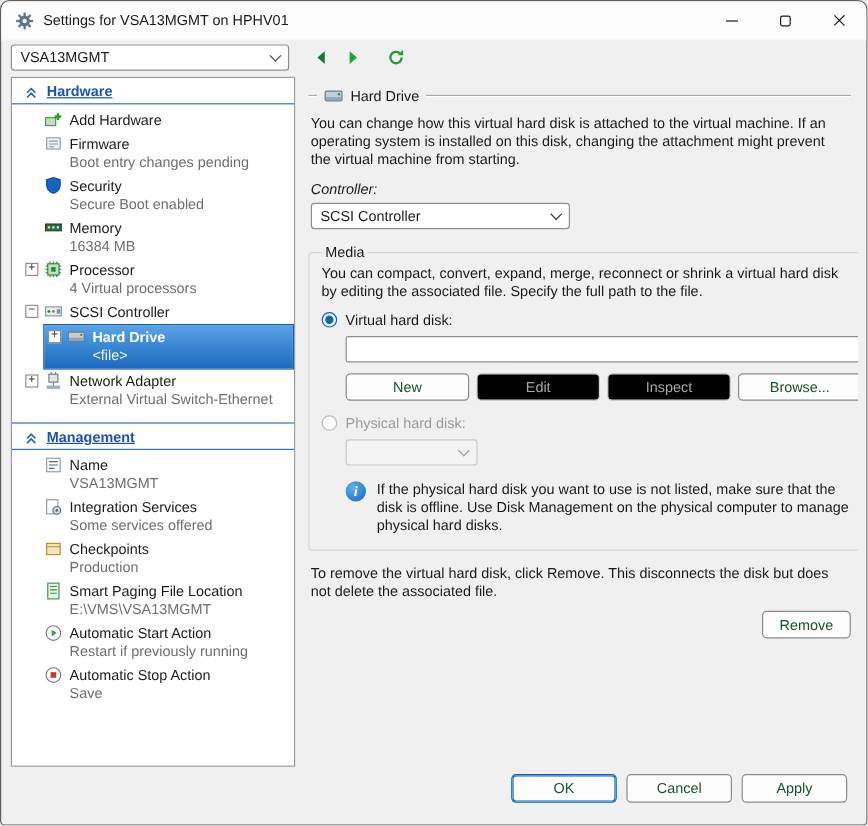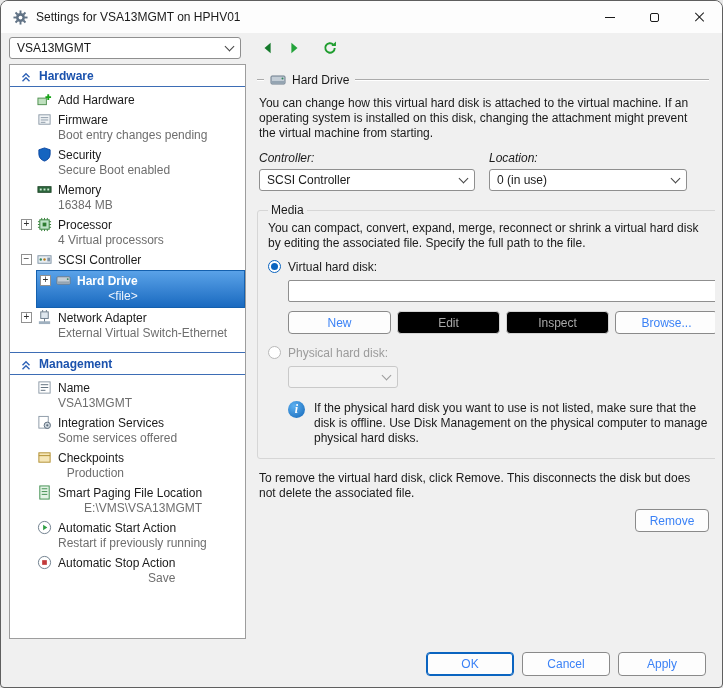--- a/index.html
+++ b/index.html
@@ -33,31 +33,31 @@
   .nav-btn svg{width:14px;height:14px;display:block;}
   .nav-refresh{margin-left:10px;}
 
   
   .content{flex:1;display:flex;padding:0 7px 6px 8px;gap:9px;min-height:0;}
   .sidebar{flex:0 0 237px;width:237px;background:#fff;border:1px solid #9d9d9d;overflow:hidden;}
   .main{flex:1;padding:2px 6px 0 2px;overflow:hidden;}
 
   
   .tree-section + .tree-section{border-top:1px solid #3d6db5;margin-top:7px;}
-  .section-header{display:flex;align-items:center;gap:6px;padding:4px 6px 3px 9px;color:var(--header-blue);font-weight:bold;border-bottom:1px solid #3d6db5;}
+  .section-header{display:flex;align-items:center;gap:6px;padding:4px 6px 3px 9px;color:var(--header-blue);font-weight:bold;border-bottom:1px solid #3d6db5;text-decoration:underline;}
   .sec-icon{width:14px;height:14px;}
   .sec-icon svg{width:14px;height:14px;display:block;}
   .tree-body{padding:3px 0 2px 0;}
   .tree-item{display:flex;align-items:flex-start;padding:2px 0 2px 11px;}
   .exp-slot{flex:0 0 16px;width:16px;padding-top:2px;}
   .exp-box{display:block;width:11px;height:11px;border:1px solid #919191;background:#fff;font-size:10px;line-height:8px;text-align:center;color:#333;}
   .tree-icon{flex:0 0 16px;width:16px;height:16px;margin-right:5px;}
   .tree-icon svg{width:15px;height:15px;display:block;}
   .tree-label{line-height:16px;}
-  .tree-sub{line-height:15px;color:var(--subtext);text-align:right;}
+  .tree-sub{line-height:15px;color:var(--subtext);}
   .tree-item.selected{margin-left:26px;padding:2px 0 3px 3px;background:linear-gradient(var(--selection-top),var(--selection-bottom));border:1px solid #1460ae;color:#fff;}
   .tree-item.selected .tree-label{font-weight:bold;}
   .tree-item.selected .tree-sub{color:#eef4fd;}
 
   
   .hd-header{display:flex;align-items:center;gap:6px;margin:6px 0 8px 0;}
   .rule{flex:1;height:2px;background:linear-gradient(#ababab 50%,#ffffff 50%);}
   .rule-sm{flex:0 0 7px;width:7px;height:2px;background:linear-gradient(#ababab 50%,#ffffff 50%);}
   .hd-icon{width:16px;height:16px;}
   .hd-icon svg{width:16px;height:16px;display:block;}
@@ -71,35 +71,35 @@
   fieldset.media{border:1px solid #d6d6d6;border-radius:3px;margin:0 0 0 0;padding:2px 10px 12px 10px;}
   fieldset.media legend{padding:0 3px;}
   .media-desc{line-height:15px;margin:2px 12px 9px 0;}
   .radio-row{display:flex;gap:7px;margin:4px 0 6px 0;}
   .radio{width:13px;height:13px;border:1px solid #5f5f5f;border-radius:50%;background:#fff;position:relative;flex:0 0 13px;}
   .radio.checked{border-color:var(--accent);}
   .radio.checked::after{content:"";position:absolute;inset:2px;border-radius:50%;background:var(--accent);}
   .radio.disabled{border-color:#b9b9b9;}
   .lbl-disabled{color:#9b9b9b;}
   .path-input{display:block;width:calc(100% - 20px);margin-left:20px;height:22px;border:1px solid #8f8f8f;border-radius:2px;padding:0 6px;font:inherit;background:#fff;}
-  .btn{height:23px;background:#fdfdfd;border:1px solid #8a8a8a;border-radius:4px;font:inherit;color:#3b82f6;padding:0 10px;}
+  .btn{height:23px;background:#fdfdfd;border:1px solid #8a8a8a;border-radius:4px;font:inherit;color:#14532d;padding:0 10px;}
   .btn.disabled{color:#a8a8a8;border-color:#d4d4d4;background:#000000;}
   .btn.default{border-color:var(--accent);box-shadow:inset 0 0 0 1px var(--accent);}
   .btn-row{display:flex;gap:6px;margin:9px 0 12px 20px;}
   .btn-row .btn{flex:1;}
   .combo-gray{width:110px;margin:2px 0 0 20px;background:#f3f3f3;border-color:#c9c9c9;color:#9b9b9b;}
   .info-row{display:flex;gap:9px;margin:13px 0 0 20px;width:430px;}
   .info-icon{flex:0 0 17px;width:17px;height:17px;border-radius:50%;background:radial-gradient(circle at 35% 30%,#5db0f0,var(--info-blue));color:#fff;font:italic bold 12px "Liberation Serif",serif;display:flex;align-items:center;justify-content:center;}
   .info-text{line-height:15px;}
   .remove-note{width:447px;line-height:15px;margin:12px 0 8px 2px;}
   .remove-row{display:flex;justify-content:flex-end;}
   .remove-row .btn{min-width:74px;}
 
   
-  .footer{flex:0 0 42px;display:flex;align-items:center;justify-content:flex-end;gap:8px;padding:0 16px 4px 0;}
+  .footer{flex:0 0 42px;display:flex;align-items:flex-start;justify-content:flex-end;gap:8px;padding:0 16px 4px 0;}
   .footer .btn{width:88px;height:24px;}
 </style>
 </head>
 <body>
 
 <div class="window">
 
   <div class="titlebar">
     <span class="titlebar-icon">
       <svg viewBox="0 0 16 16">
@@ -401,27 +401,20 @@
       <div class="intro">You can change how this virtual hard disk is attached to the virtual machine. If an operating system is installed on this disk, changing the attachment might prevent the virtual machine from starting.</div>
 
       <div class="selects-row">
         <div>
           <div class="field-label">Controller:</div>
           <div class="combo combo-controller">
             <span>SCSI Controller</span>
             <span class="chev"></span>
           </div>
         </div>
-        <div>
-          <div class="field-label">Location:</div>
-          <div class="combo combo-location">
-            <span>0 (in use)</span>
-            <span class="chev"></span>
-          </div>
-        </div>
       </div>
 
       <fieldset class="media">
         <legend>Media</legend>
         <div class="media-desc">You can compact, convert, expand, merge, reconnect or shrink a virtual hard disk by editing the associated file. Specify the full path to the file.</div>
 
         <div class="radio-row">
           <span class="radio checked"></span>
           <span>Virtual hard disk:</span>
         </div>

